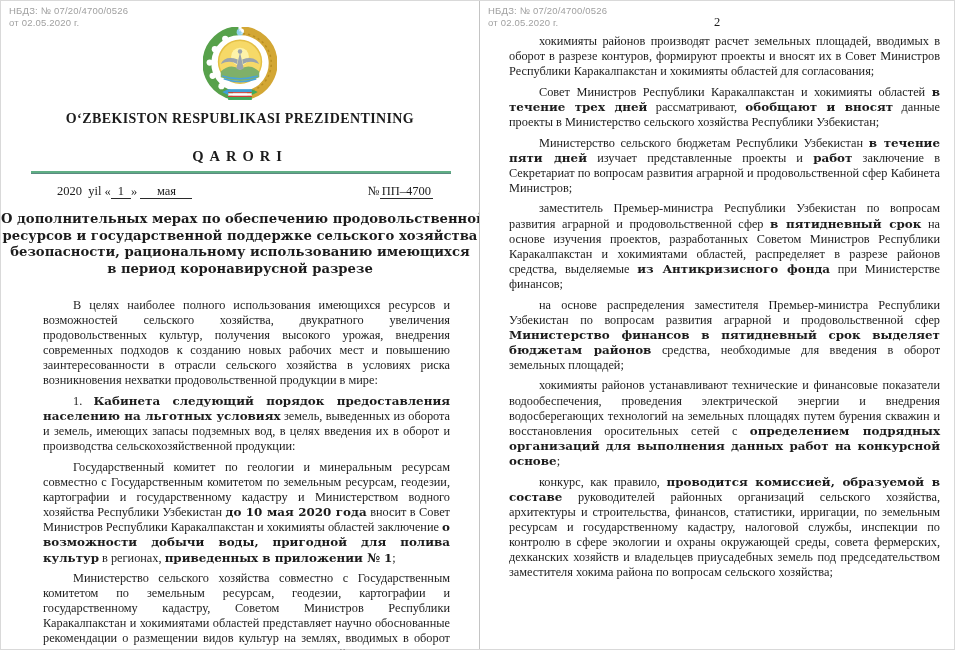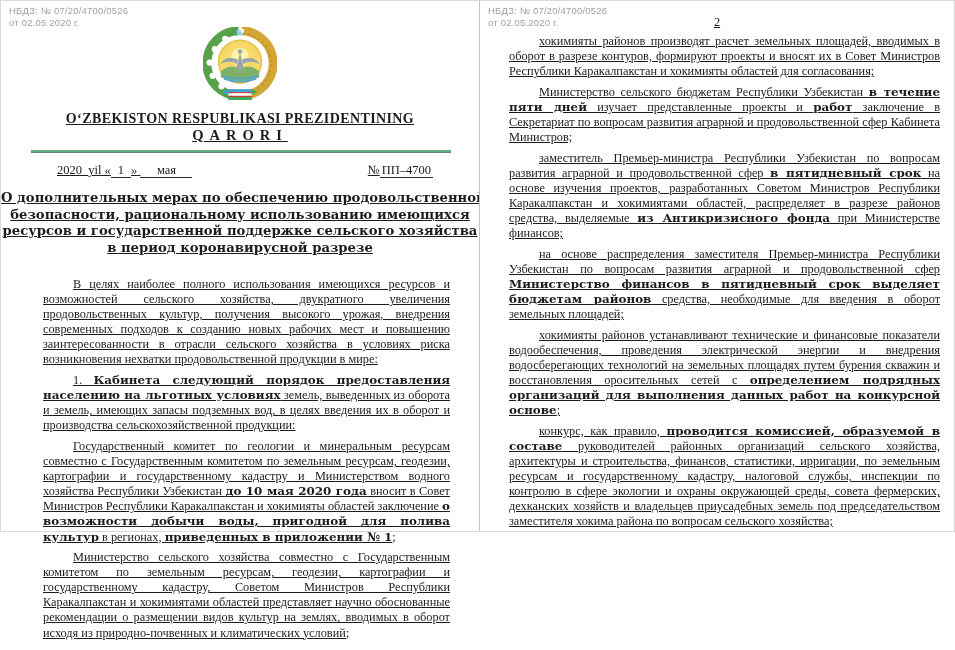--- a/index.html
+++ b/index.html
@@ -1,24 +1,23 @@
 <!DOCTYPE html>
 <html style="--stamp-color: #a0a0a0; --rule-top: #5fae84; --rule-bottom: #5a7580;"><head>
 <meta charset="utf-8">
 <style>
   * { margin: 0; padding: 0; box-sizing: border-box; }
   html, body { width: 955px; height: 650px; background: #fff; overflow: hidden; }
   body { font-family: "Liberation Serif", "DejaVu Serif", serif; color: #1c1c1c; }
 
   .doc {
-    width: 955px; height: 532px;
+    width: 955px; height: 650px;
     border: 1px solid #d9d9d9;
     display: flex;
     background: #e5e5e5;
-    text-decoration: underline;
   }
   .page { position: relative; height: 100%; background: #fff; }
   .page-left  { width: 478px; }
   .page-right { width: 477px; border-left: 1px solid #c4c4c4; }
 
   .stamp {
     position: absolute; top: 4px; left: 8px;
     font-family: "Liberation Sans", "DejaVu Sans", sans-serif;
     font-size: 9.5px; line-height: 12px;
     color: var(--stamp-color, #a0a0a0);
@@ -32,21 +31,21 @@
     font-weight: bold;
     font-size: 14px;
     letter-spacing: 0.4px;
     margin-top: 10px;
   }
   .doc-type {
     text-align: center;
     font-weight: bold;
     font-size: 14.5px;
     letter-spacing: 6px;
-    margin-top: 0;
+    margin-top: 21px;
   }
   .rule {
     height: 3px;
     margin: 6px 28px 0 30px;
     background: linear-gradient(to bottom, var(--rule-top, #5fae84) 0%, var(--rule-top, #5fae84) 55%, var(--rule-bottom, #5a7580) 100%);
     border: none;
   }
   .date-row {
     display: flex; justify-content: space-between; align-items: baseline;
     margin: 10px 46px 8px 56px;
@@ -151,22 +150,22 @@
         <span>2020</span>&nbsp;
         <span>yil «</span><span class="blank" style="min-width:18px">1</span><span>»</span>&nbsp;<span class="blank" style="min-width:52px">мая</span>
       </span>
       <span>
         <span>№</span><span class="blank" style="padding:0 2px">ПП–4700</span>
       </span>
     </div>
 
     <div class="doc-title">
       <div>О дополнительных мерах по обеспечению продовольственной</div>
+      <div>ресурсов и государственной поддержке сельского хозяйства</div>
       <div>безопасности, рациональному использованию имеющихся</div>
-      <div>ресурсов и государственной поддержке сельского хозяйства</div>
       <div>в период коронавирусной разрезе</div>
     </div>
 
     <div class="body-text">
         <p class="para"><span>В целях наиболее полного использования имеющихся ресурсов и возможностей сельского хозяйства, двукратного увеличения продовольственных культур, получения высокого урожая, внедрения современных подходов к созданию новых рабочих мест и повышению заинтересованности в отрасли сельского хозяйства в условиях риска возникновения нехватки продовольственной продукции в мире:</span></p>
         <p class="para"><span>1. </span><b>Кабинета следующий порядок предоставления населению на льготных условиях</b><span> земель, выведенных из оборота и земель, имеющих запасы подземных вод, в целях введения их в оборот и производства сельскохозяйственной продукции:</span></p>
         <p class="para"><span>Государственный комитет по геологии и минеральным ресурсам совместно с Государственным комитетом по земельным ресурсам, геодезии, картографии и государственному кадастру и Министерством водного хозяйства Республики Узбекистан </span><b>до 10 мая 2020 года</b><span> вносит в Совет Министров Республики Каракалпакстан и хокимияты областей заключение </span><b>о возможности добычи воды, пригодной для полива культур</b><span> в регионах, </span><b>приведенных в приложении № 1</b><span>;</span></p>
         <p class="para"><span>Министерство сельского хозяйства совместно с Государственным комитетом по земельным ресурсам, геодезии, картографии и государственному кадастру, Советом Министров Республики Каракалпакстан и хокимиятами областей представляет научно обоснованные рекомендации о размещении видов культур на землях, вводимых в оборот исходя из природно-почвенных и климатических условий;</span></p>
       </div>
   </section>
@@ -175,20 +174,21 @@
 
     <div class="stamp">
       <div>НБДЗ: № 07/20/4700/0526</div>
       <div>от 02.05.2020 г.</div>
     </div>
 
     <div class="page-num">2</div>
 
     <div class="body-text">
         <p class="para"><span>хокимияты районов производят расчет земельных площадей, вводимых в оборот в разрезе контуров, формируют проекты и вносят их в Совет Министров Республики Каракалпакстан и хокимияты областей для согласования;</span></p>
+        <p class="para"><span>Совет Министров Республики Каракалпакстан и хокимияты областей </span><b>в течение трех дней</b><span> рассматривают, </span><b>обобщают и вносят</b><span> данные проекты в Министерство сельского хозяйства Республики Узбекистан;</span></p>
         <p class="para"><span>Министерство сельского бюджетам Республики Узбекистан </span><b>в течение пяти дней</b><span> изучает представленные проекты и </span><b>работ</b><span> заключение в Секретариат по вопросам развития аграрной и продовольственной сфер Кабинета Министров;</span></p>
         <p class="para"><span>заместитель Премьер-министра Республики Узбекистан по вопросам развития аграрной и продовольственной сфер </span><b>в пятидневный срок</b><span> на основе изучения проектов, разработанных Советом Министров Республики Каракалпакстан и хокимиятами областей, распределяет в разрезе районов средства, выделяемые </span><b>из Антикризисного фонда</b><span> при Министерстве финансов;</span></p>
         <p class="para"><span>на основе распределения заместителя Премьер-министра Республики Узбекистан по вопросам развития аграрной и продовольственной сфер </span><b>Министерство финансов в пятидневный срок выделяет бюджетам районов</b><span> средства, необходимые для введения в оборот земельных площадей;</span></p>
         <p class="para"><span>хокимияты районов устанавливают технические и финансовые показатели водообеспечения, проведения электрической энергии и внедрения водосберегающих технологий на земельных площадях путем бурения скважин и восстановления оросительных сетей с </span><b>определением подрядных организаций для выполнения данных работ на конкурсной основе</b><span>;</span></p>
         <p class="para"><span>конкурс, как правило, </span><b>проводится комиссией, образуемой в составе</b><span> руководителей районных организаций сельского хозяйства, архитектуры и строительства, финансов, статистики, ирригации, по земельным ресурсам и государственному кадастру, налоговой службы, инспекции по контролю в сфере экологии и охраны окружающей среды, совета фермерских, дехканских хозяйств и владельцев приусадебных земель под председательством заместителя хокима района по вопросам сельского хозяйства;</span></p>
       </div>
   </section>
 
 </div>
 

